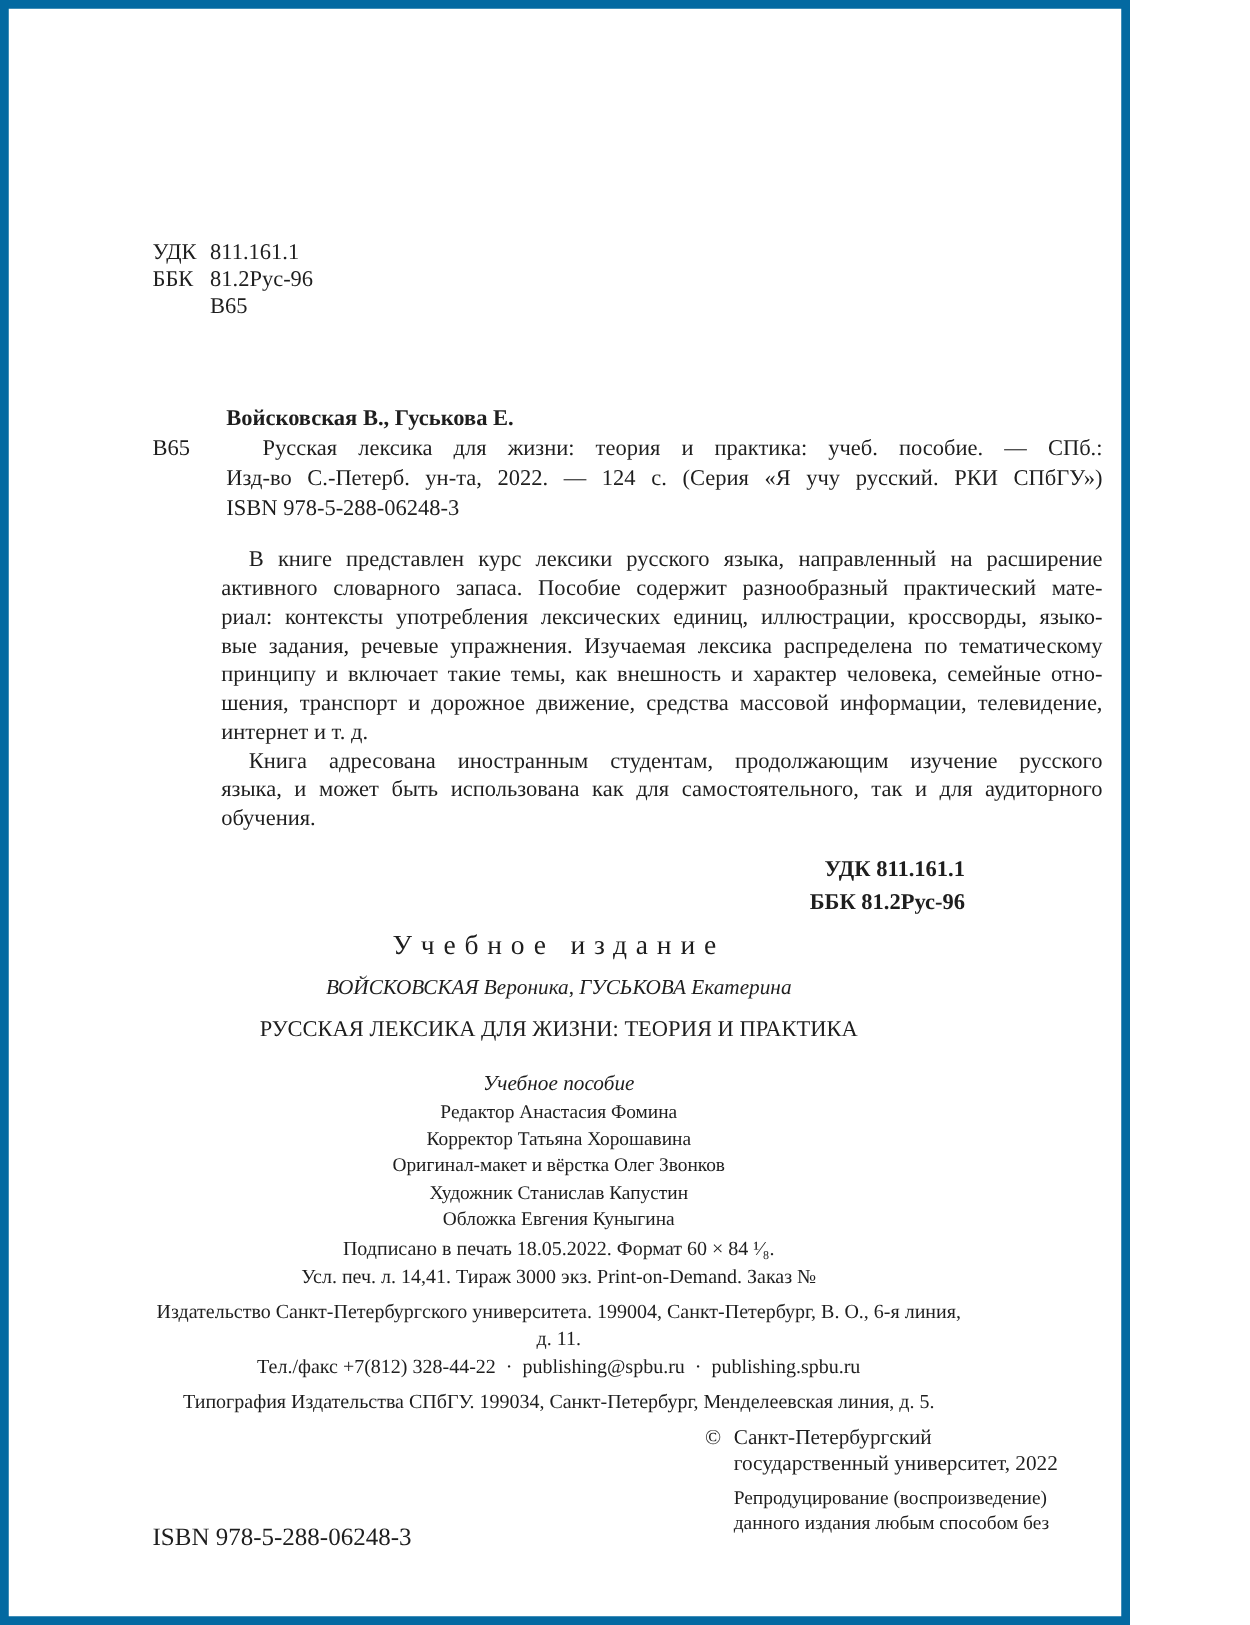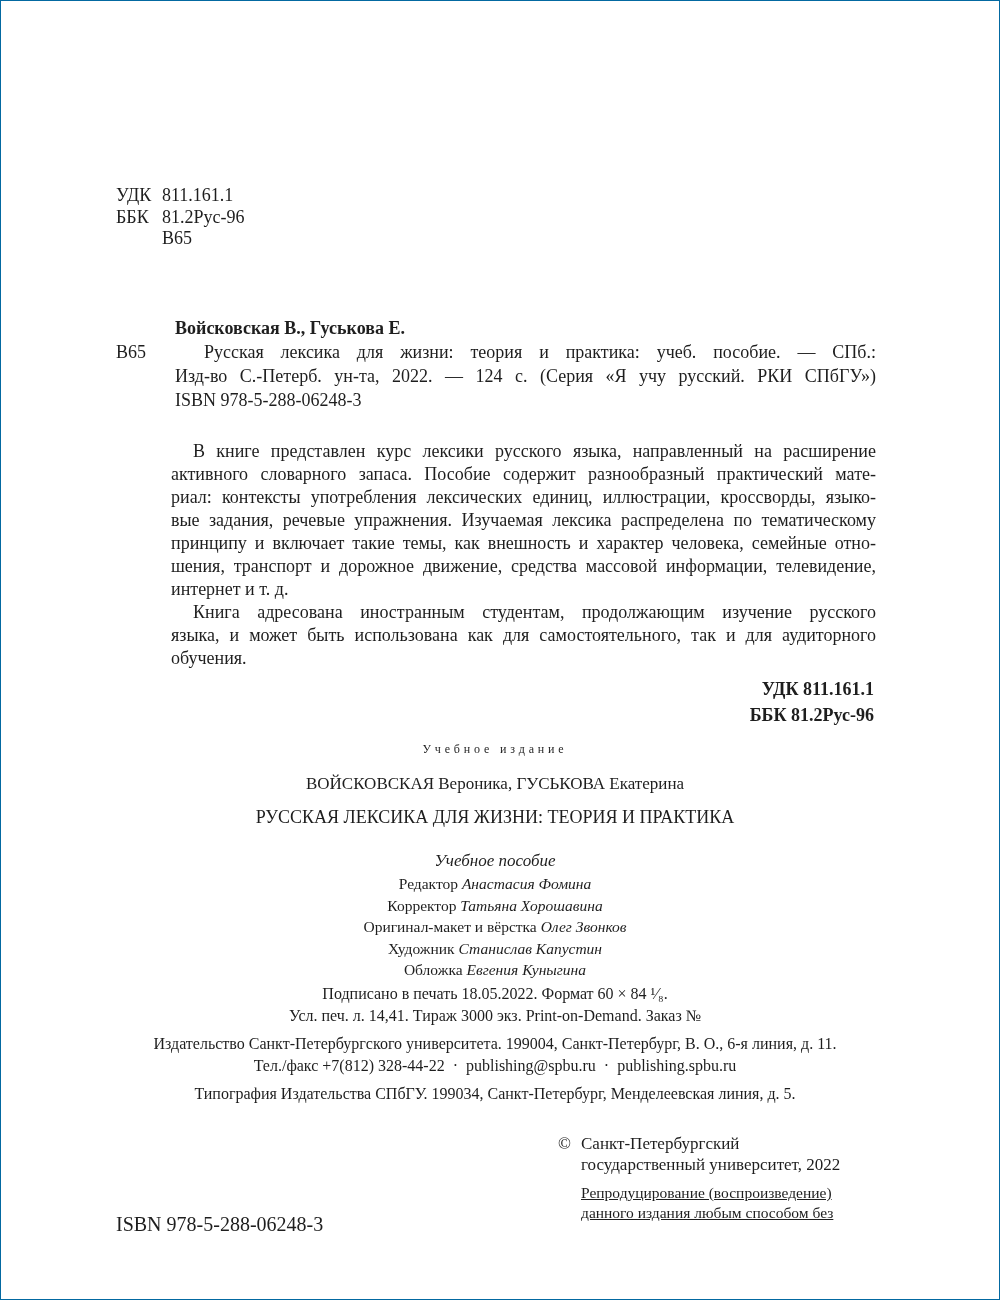--- a/index.html
+++ b/index.html
@@ -1,75 +1,75 @@
 <!DOCTYPE html>
 <html><head>
 <meta charset="utf-8">
 <style>
   html,body { margin:0; padding:0; background:#ffffff; }
   .page {
     position: relative;
-    width: 1000px; height: 1300px;
+    width: 904px; height: 1300px;
     background: #ffffff;
     font-family: "Liberation Serif", "DejaVu Serif", serif;
     color: #1e1e1e;
     box-sizing: border-box;
-    border: 1px solid #0369a1;
+    border: 7px solid #0369a1;
     overflow: hidden;
   }
   .abs { position: absolute; }
 
   
   .b-udk-top { left:115px; top:184px; font-size:18px; line-height:21.5px; }
   .b-udk-top .row { display:flex; }
   .b-udk-top .lbl { width:46px; flex:0 0 46px; }
 
   
   .b-biblio { left:174px; top:315px; width:701px; font-size:18px; line-height:24px; }
   .b-biblio .authors { font-weight:bold; }
   .b-biblio .code { position:absolute; left:-59px; top:24px; }
   .b-biblio .jline:first-of-type { text-indent:29px; }
 
   
-  .b-annotation { left:170px; top:429px; width:705px; font-size:18px; line-height:23px;margin-top:10px; }
+  .b-annotation { left:170px; top:429px; width:705px; font-size:18px; line-height:23px; }
   .para .jline:first-of-type { text-indent:22px; }
 
   .jline { text-align: justify; text-align-last: justify; }
   .jline:last-of-type { text-align-last: left; }
 
   
   .b-udk-right { right:125px; top:675px; text-align:right; font-weight:bold;
                  font-size:18px; line-height:26px; }
 
   
   .b-edition { left:115px; right:125px; top:737px; text-align:center; line-height:23px; }
-  .ed-kind { font-size:12px; letter-spacing:0.32em;font-family:Liberation Serif, serif; }
-  .ed-authors { margin-top:11px; font-size:17px; }
+  .ed-kind { font-size:22px; letter-spacing:0.32em;font-family:Liberation Serif, serif; }
+  .ed-authors { margin-top:11px; font-size:17px; font-style:italic; }
   .ed-title { margin-top:11px; font-size:18px; }
   .ed-subtitle { margin-top:20px; font-size:17px; font-style:italic; }
 
   
   .b-staff { left:115px; right:125px; top:872px; text-align:center;
              font-size:15.5px; line-height:21.5px; }
-  .staff-line .nm { font-style:italic; }
+  .staff-line .nm { }
 
   
   .b-print { left:115px; right:125px; top:982px; text-align:center;
              font-size:16px; line-height:21.5px; }
 
   
   .b-publisher { left:115px; right:125px; top:1032px; text-align:center;
                  font-size:16px; line-height:22px; }
   .typography { margin-top:6px; }
 
   
   .b-copyright { left:557px; top:1133px; width:335px; }
   .cr-top { display:flex; font-size:17px; line-height:20.5px; }
   .cr-sym { width:23px; flex:0 0 23px; }
-  .cr-notice { margin-top:8px; margin-left:23px; font-size:15.5px; line-height:19.5px;text-decoration:underline; }
+  .cr-notice { margin-top:8px; margin-left:23px; font-size:15.5px; line-height:19.5px; }
 
   
   .b-isbn { left:115px; top:1212px; font-size:20px; }
 </style>
 </head>
 <body>
 
 <div class="page">
 
   <div class="abs b-udk-top">

